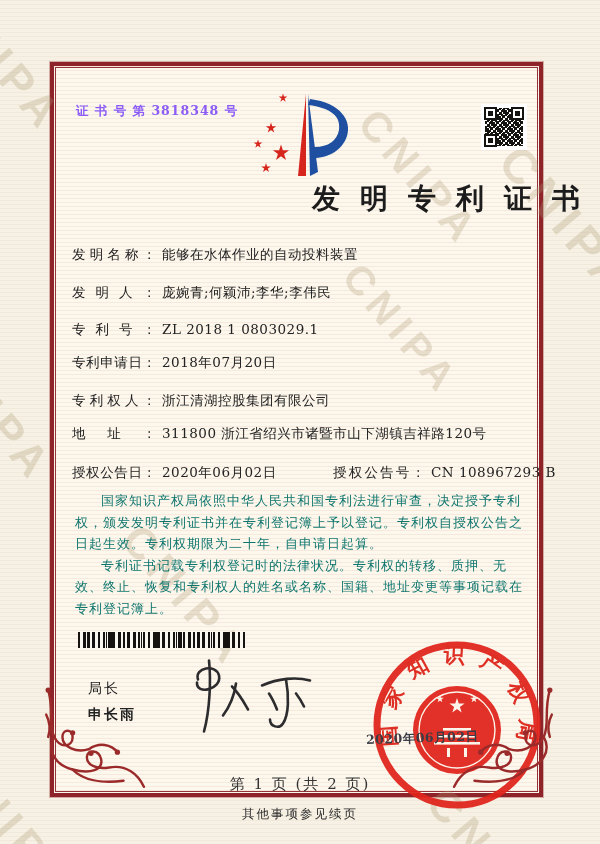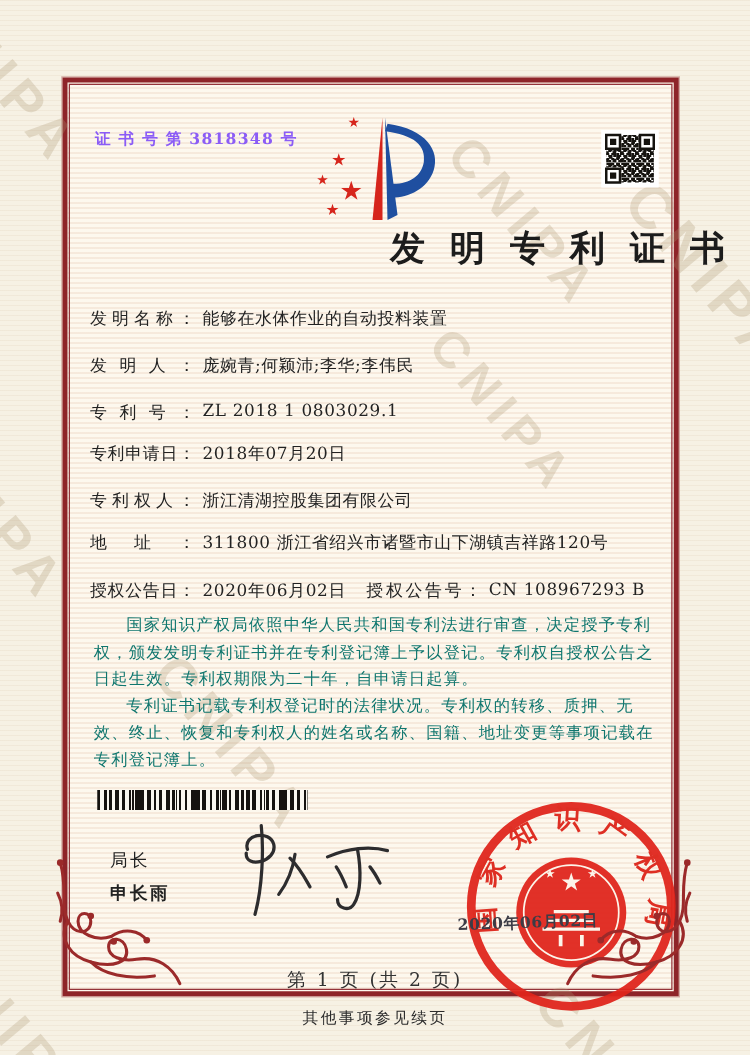--- a/index.html
+++ b/index.html
@@ -33,21 +33,21 @@
 
   .cert-no { left:76px; top:103px; font-size:12.5px; letter-spacing:1px; color:#8b5cf6;font-weight:bold; }
 
   .title { left:0; right:0; top:180px; text-align:right; font-size:28px; font-weight:600;
            letter-spacing:20px; text-indent:20px; color:#1c1c1c; }
 
   .frow { position:absolute; left:72px; z-index:2; font-size:13.5px; white-space:nowrap; }
   .flabel { display:inline-block; width:84px; text-align:justify; text-align-last:justify; vertical-align:top; }
   .fvalue { margin-left:6px; letter-spacing:.5px; }
   .fgroup2 { position:absolute; left:221px; top:0; white-space:nowrap; }
-  .fgroup2 .flabel { width:92px; }
+  .fgroup2 .flabel { width:92px;margin-left:40px; }
 
   .notice { left:75px; top:490px; width:452px; font-size:13px; line-height:21.5px;
             letter-spacing:1px; color:#0f766e; }
   .notice p { text-indent:2em; }
 
   .barcode { left:78px; top:632px; width:168px; height:16px;
     background-color:#faf7f0;
     background-image:
       repeating-linear-gradient(90deg,#15120f 0 2px,rgba(0,0,0,0) 2px 5px),
       repeating-linear-gradient(90deg,#15120f 0 1px,rgba(0,0,0,0) 1px 7px),

